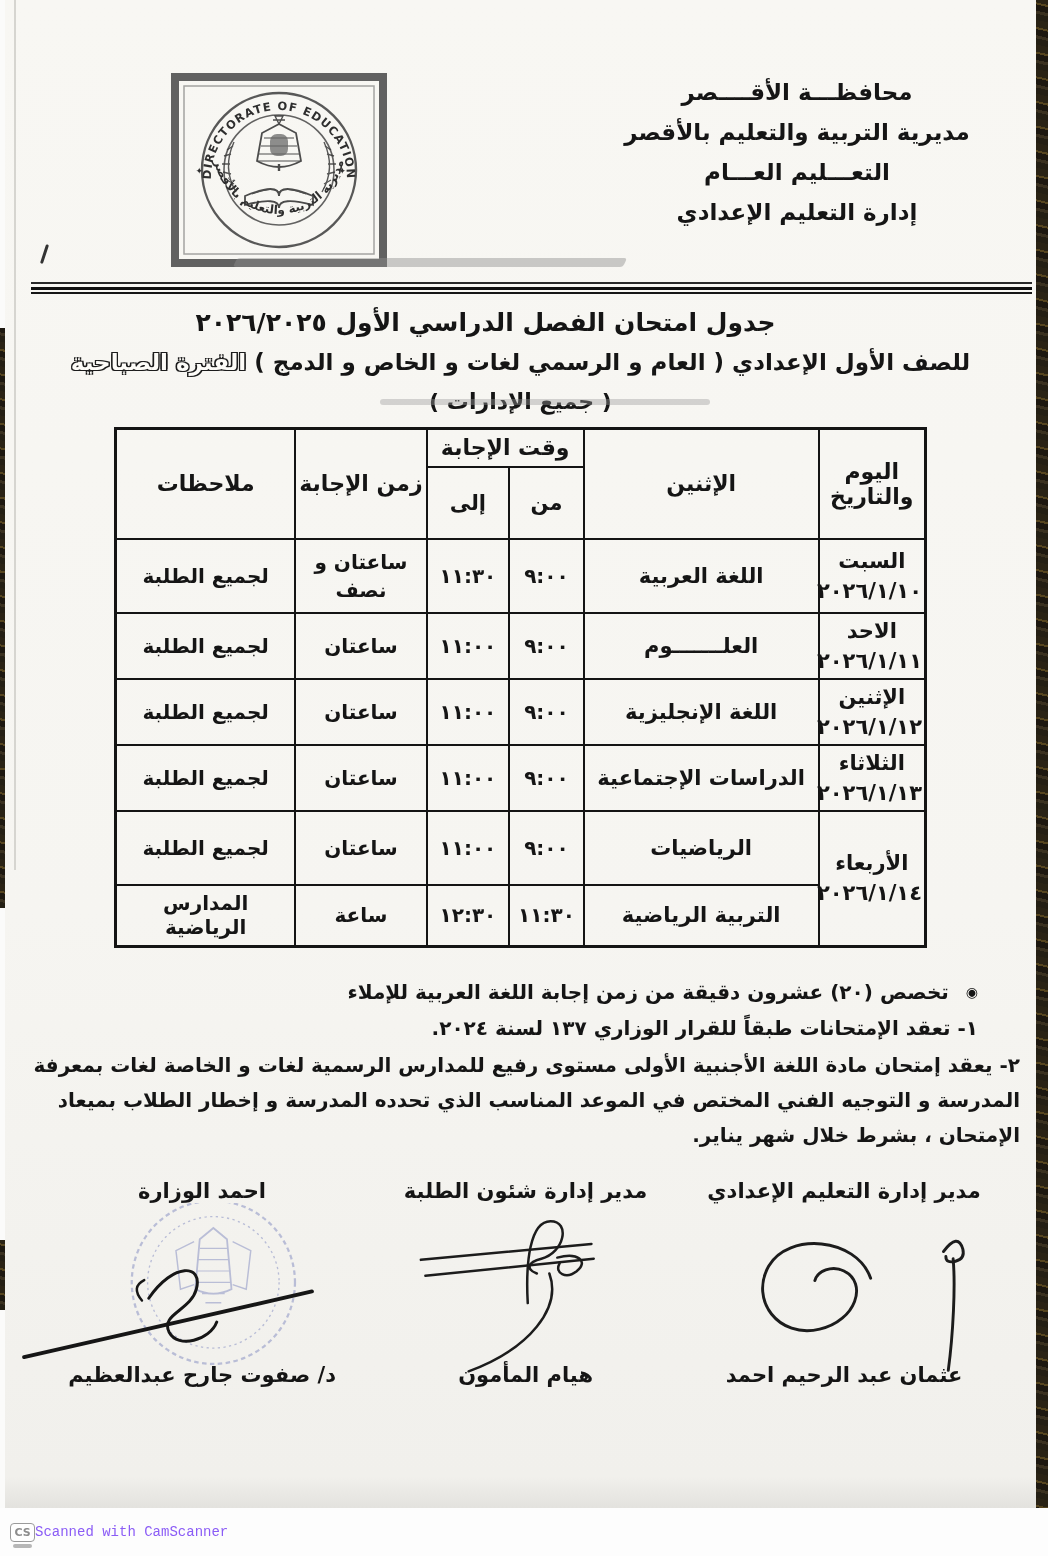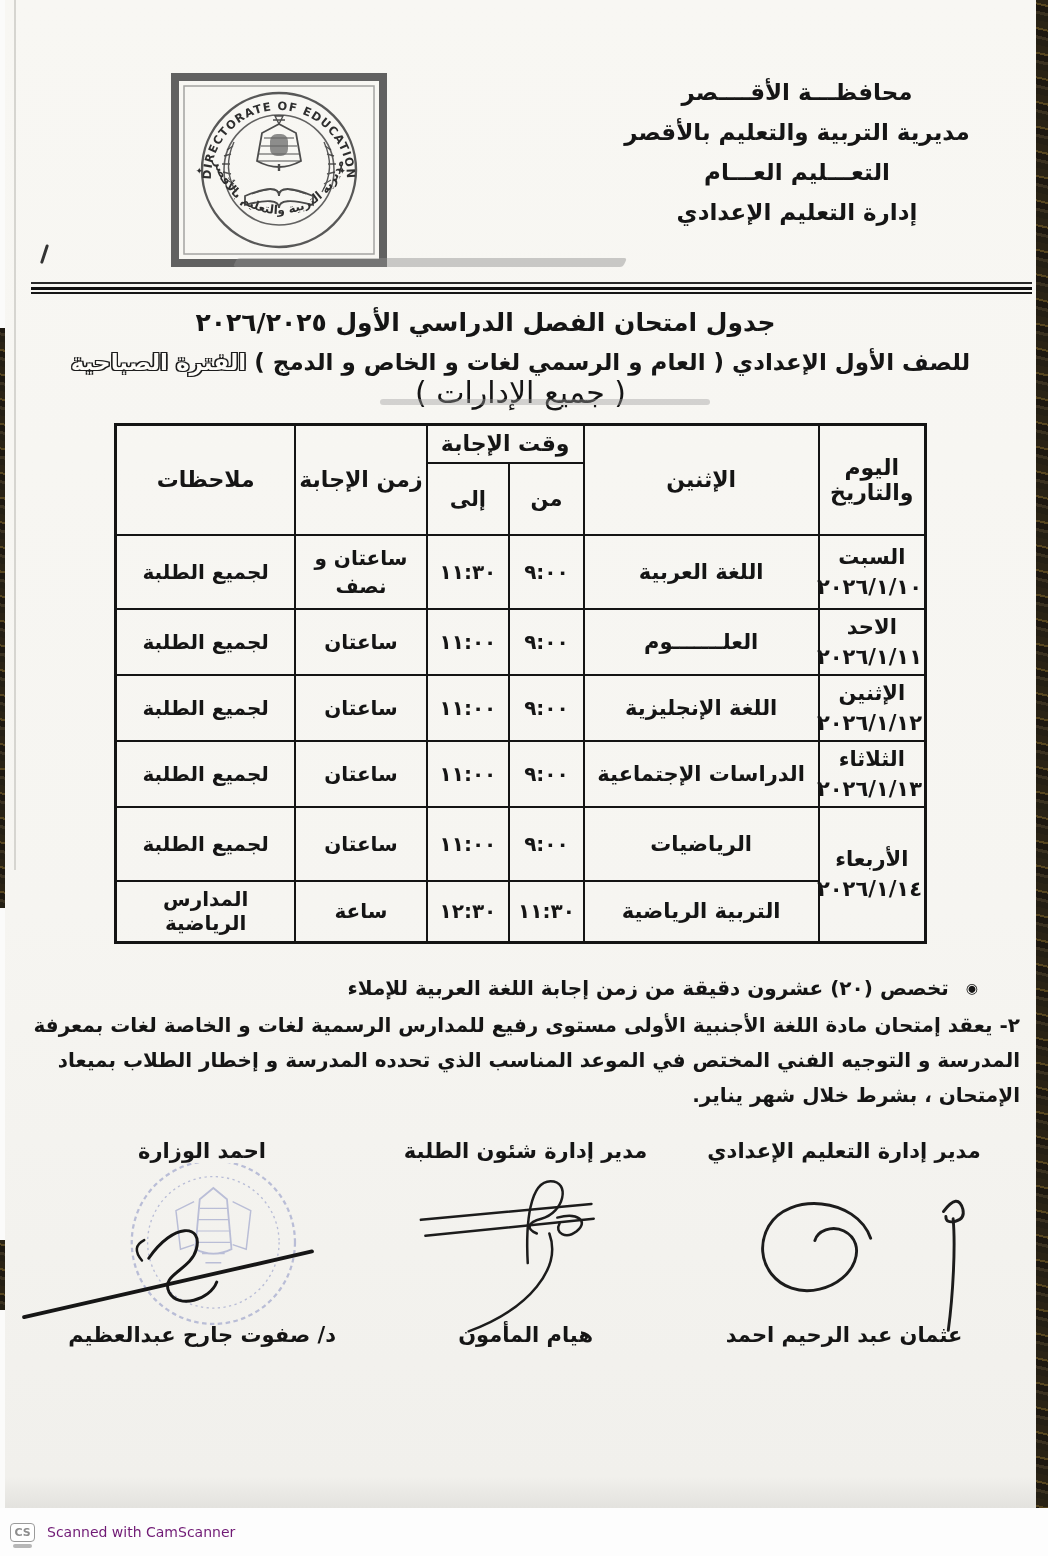--- a/index.html
+++ b/index.html
@@ -29,21 +29,21 @@
   .rule3 { margin:14px 4px 0 26px; height:12px;
      background:linear-gradient(#2a2a2a 0 2px,transparent 2px 5px,#101010 5px 8px,transparent 8px 10px,#161616 10px 12px); }
 
   
   .titles { direction:rtl; text-align:center; margin-top:6px; }
   .title1 { font-size:25px; font-weight:bold; padding:8px 70px 0 0; }
   .title2 { font-size:23px; font-weight:bold; margin-top:12px; padding:0 4px; }
   .fancy  { font-weight:800; color:#fdfcf8; letter-spacing:0.5px;
             text-shadow:-1.4px -1.4px 0 #1c1c1c, 1.4px -1.4px 0 #1c1c1c,
                         -1.4px 1.4px 0 #1c1c1c, 1.4px 1.4px 0 #1c1c1c, 0 0 1px #1c1c1c; }
-  .title3 { font-size:30px; font-weight:normal; }
+  .title3 { font-size:22px; font-weight:bold; margin-top:14px; }
 
   
   table.exam { direction:rtl; border-collapse:collapse; width:813px; margin:13px auto 0 auto;
                table-layout:fixed; }
   table.exam th, table.exam td { border:2.5px solid #141414; text-align:center;
                vertical-align:middle; font-weight:bold; padding:2px; }
   table.exam { border:3px solid #141414; }
   th.h-main { font-size:22px; }
   th.h-sub  { font-size:21px; }
   td.c-day  { font-size:21px; line-height:30px; }
@@ -72,26 +72,26 @@
   
   .smudge1 { position:absolute; left:230px; top:258px; width:390px; height:9px;
              background:#8f8f8f; opacity:.45; transform:skewX(-25deg); border-radius:3px; }
   .smudge2 { position:absolute; left:375px; top:399px; width:330px; height:6px;
              background:#9a9a9a; opacity:.4; border-radius:3px; }
   .pen-mark { position:absolute; left:38px; top:244px; width:2.5px; height:20px;
               background:#333; transform:rotate(18deg); border-radius:2px; }
 
   
   .footer-band { position:absolute; left:0; right:0; bottom:0; height:48px; background:#fdfdfd;
-                 z-index:2; display:flex; align-items:center;gap:12px; }
+                 z-index:2; display:flex; align-items:center; }
   .cs-badge { position:relative; margin-left:10px; width:25px; height:19px; border:1.6px solid #9b9b9b;
               border-radius:4px; color:#8d8d8d; font-size:11px; font-weight:bold;
               display:flex; align-items:center; justify-content:center; background:#fff; }
   .cs-bar { position:absolute; left:2px; bottom:-7px; width:19px; height:4px; background:#b7b7b7; border-radius:2px; }
-  .cs-text { margin-right:0; margin-left:0; padding-right:8px; color:#701a75; font-size:14px; }
+  .cs-text { margin-right:0; margin-left:0; padding-right:8px; color:#8b5cf6; font-size:14px;font-family:Liberation Mono, monospace; }
 </style>
 </head>
 <body>
 
 <div class="page">
   <div class="edge-strip edge-right"></div>
   <div class="edge-strip edge-left"></div>
   <div class="edge-strip edge-left2"></div>
 
   <div class="paper">
@@ -240,20 +240,21 @@
         <td class="c-note">المدارس الرياضية</td>
       </tr>
     </tbody>
       </table>
 
     <div class="notes">
       <div class="note-inner">
         <span class="bullet">◉</span>
         <span>تخصص (٢٠) عشرون دقيقة من زمن إجابة اللغة العربية للإملاء</span>
       </div>
+      <div class="note-inner">١- تعقد الإمتحانات طبقاً للقرار الوزاري ١٣٧ لسنة ٢٠٢٤.</div>
       <div class="note-wide">٢- يعقد إمتحان مادة اللغة الأجنبية الأولى مستوى رفيع للمدارس الرسمية لغات و الخاصة لغات بمعرفة المدرسة و التوجيه الفني المختص في الموعد المناسب الذي تحدده المدرسة و إخطار الطلاب بميعاد الإمتحان ، بشرط خلال شهر يناير.</div>
     </div>
 
     <div class="sig-row">
 
       <div class="sig-col c1">
         <div class="sig-title">مدير إدارة التعليم الإعدادي</div>
         <div class="sig-art">
           <svg viewBox="0 0 300 158">
             <g fill="none" stroke="#1c1c1c" stroke-width="2.4" stroke-linecap="round">

